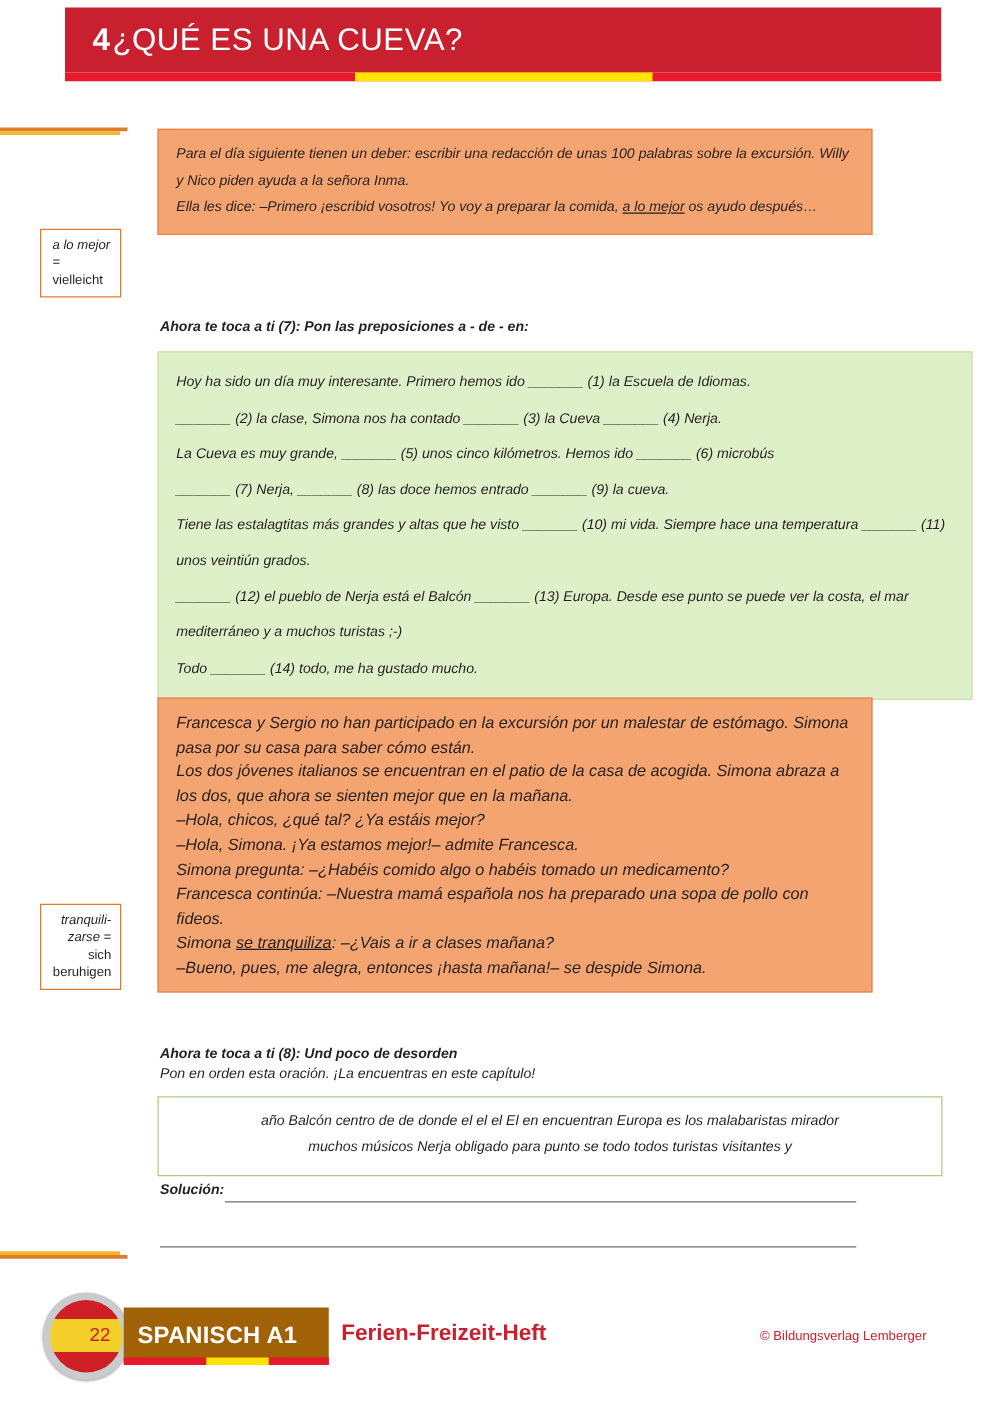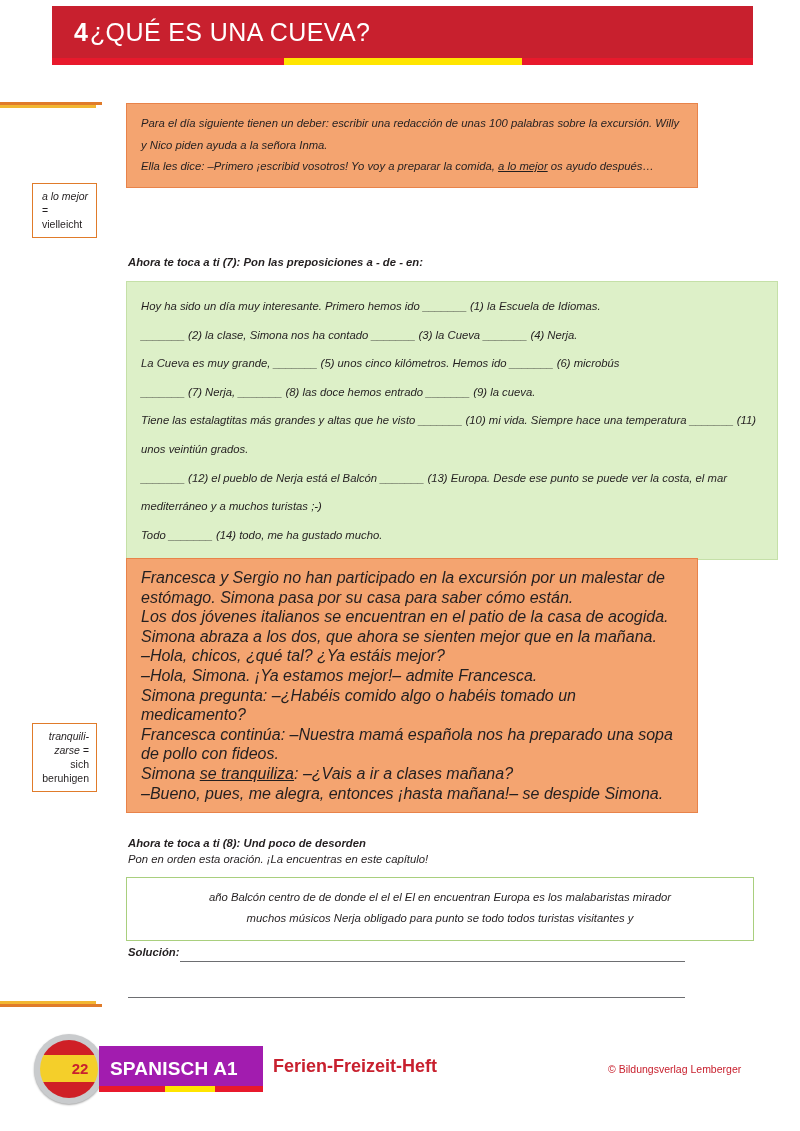--- a/index.html
+++ b/index.html
@@ -155,21 +155,21 @@
     top: 281px;
     width: 652px;
     font-size: 11.3px;
     line-height: 28.6px;
   }
   #gapfill-box p { margin: 0; }
 
   #story-box-2 {
     top: 558px;
     width: 572px;
-    font-size: 16px;
+    font-size: 13px;
     line-height: 19.6px;
   }
   #story-box-2 p { margin: 0; }
 
   #task8-heading {
     position: absolute;
     left: 128px;
     top: 837px;
     font-size: 11.3px;
     font-weight: bold;
@@ -240,33 +240,33 @@
       #cf1f26 0%, #cf1f26 26%,
       #f4cf2a 26%, #f4cf2a 72%,
       #cf1f26 72%, #cf1f26 100%);
     overflow: hidden;
     display: flex;
     align-items: center;
     justify-content: center;
   }
   #footer-page-number {
     font-size: 15px;
-    font-weight: bold;
+    font-weight: normal;
     color: #c8202e;
     position: relative;
     top: -1px;
     margin-left: 22px;
   }
   #footer-brand-bar {
     position: absolute;
     left: 99px;
     top: 1046px;
     width: 164px;
     height: 46px;
-    background: #a21caf;
+    background: #a16207;
     display: flex;
     align-items: center;
   }
   #footer-brand-label {
     color: #ffffff;
     font-size: 19px;
     font-weight: bold;
     margin-left: 11px;
     letter-spacing: 0.2px;
   }

